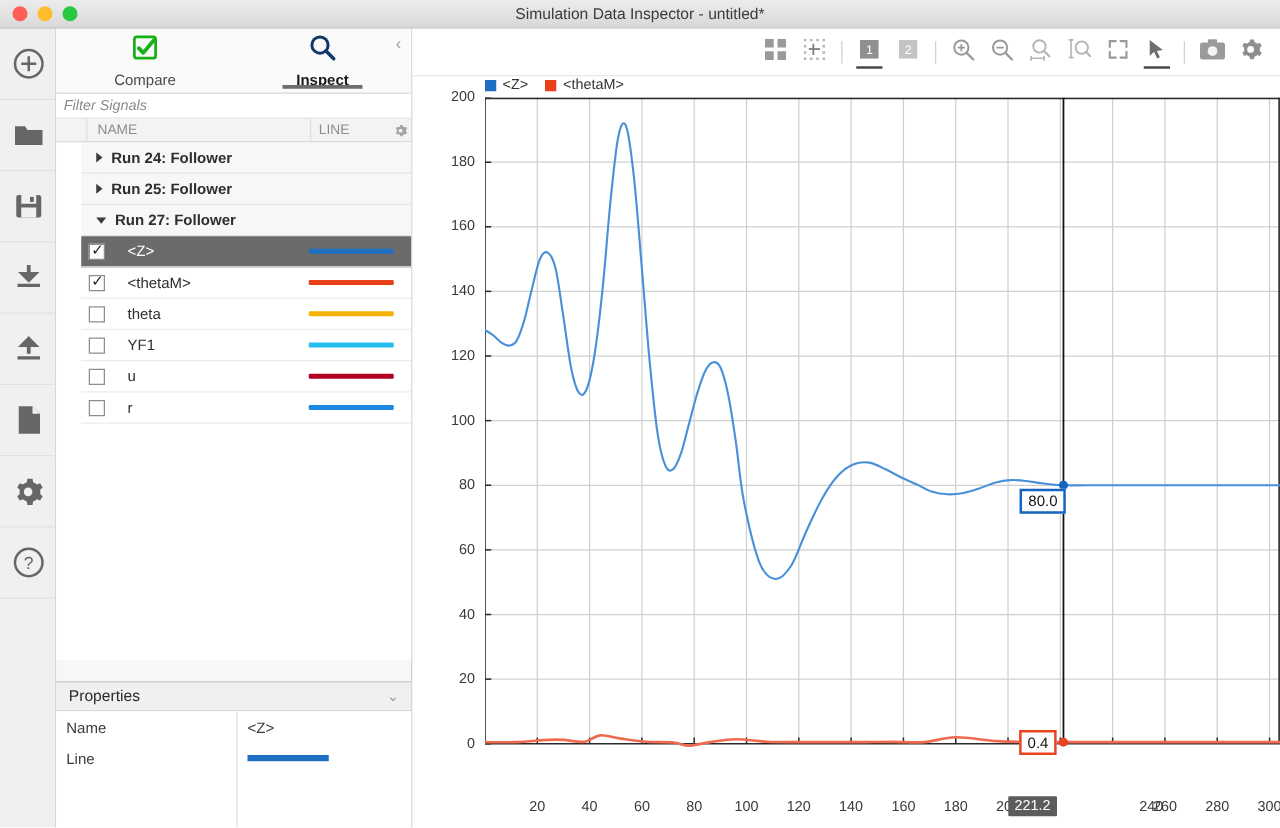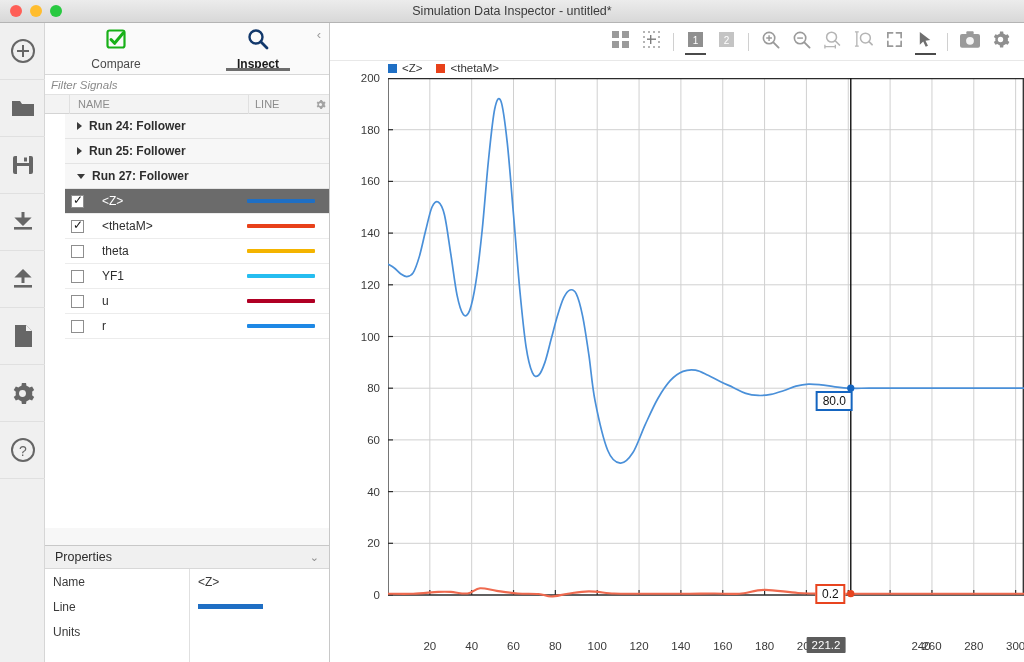--- a/index.html
+++ b/index.html
@@ -363,21 +363,20 @@
       </div>
 
     <div class="props-head">
       <span>Properties</span>
       <span class="chev">⌄</span>
     </div>
     <div class="props-body">
       <div class="props-keys" id="prop-keys">
           <div class="prop-k">Name</div>
           <div class="prop-k">Line</div>
-          <div class="prop-k">Units</div>
         </div>
       <div class="props-vals" id="prop-vals">
           <div class="prop-v">&lt;Z&gt;</div>
           <div class="prop-v">
             <div class="swatch2" style="background: rgb(31, 111, 196);"></div>
           </div>
           <div class="prop-v"></div>
         </div>
     </div>
   </div>
@@ -582,17 +581,17 @@
           <div class="xtick" style="left: 392.737px;">160</div>
           <div class="xtick" style="left: 434.579px;">180</div>
           <div class="xtick" style="left: 476.421px;">200</div>
           <div class="xtick" style="left: 591px;">240</div>
           <div class="xtick" style="left: 601.947px;">260</div>
           <div class="xtick" style="left: 643.789px;">280</div>
           <div class="xtick" style="left: 685.632px;">300</div>
           <div class="cursor-badge" style="left: 496px;">221.2</div>
         </div>
     <div class="datatip blue" style="left: 523px; top: 310.2px; margin-top: 13px;">80.0</div>
-        <div class="datatip red" style="left: 515.774px; top: 515.707px;">0.2</div>
+        <div class="datatip red" style="left: 515.774px; top: 515.707px;">0.4</div>
       </div>
 
   </div>
 </div>
 
 </body></html>

